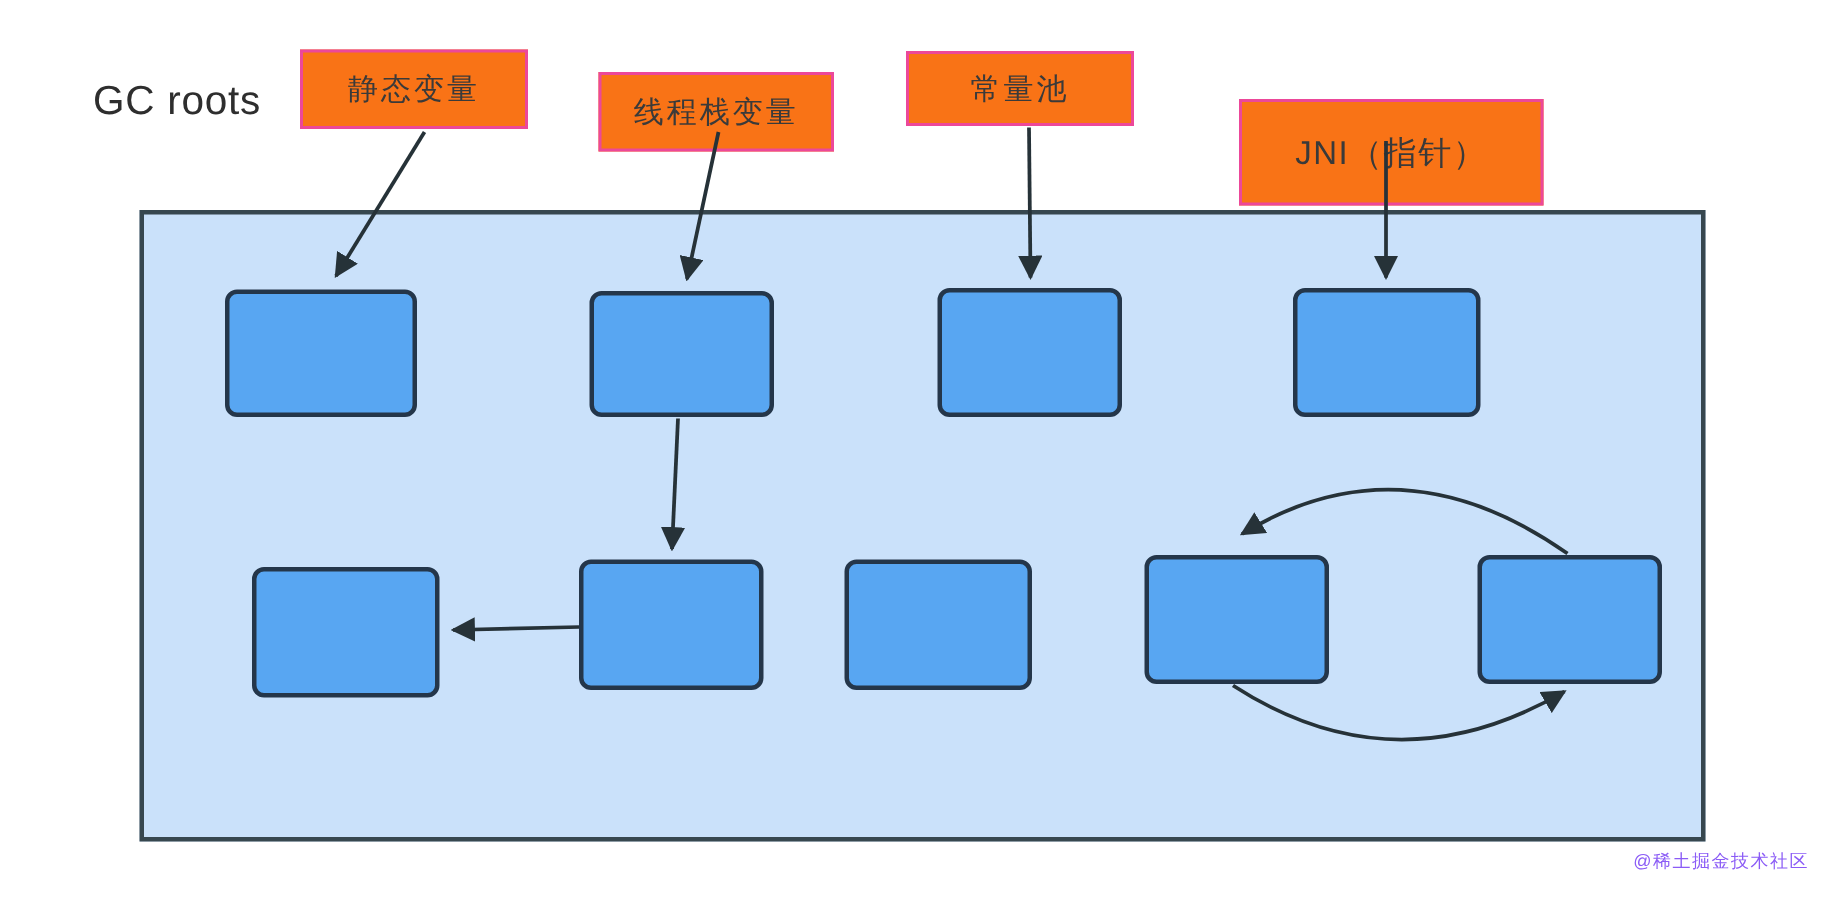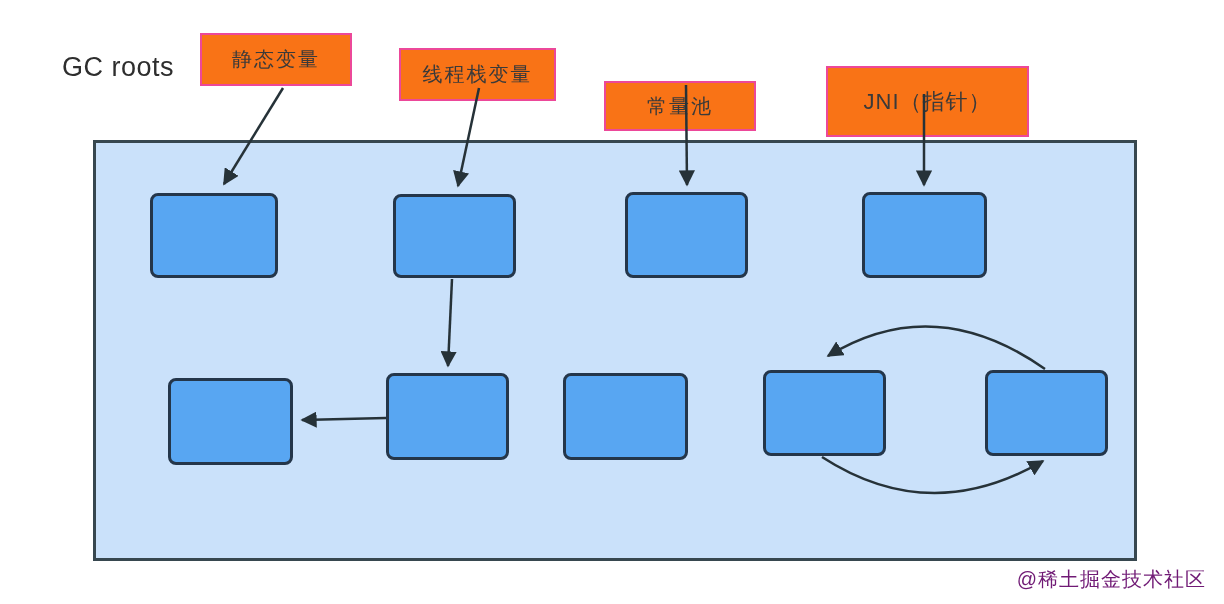--- a/index.html
+++ b/index.html
@@ -58,39 +58,39 @@
     left: 0;
     top: 0;
     width: 1224px;
     height: 604px;
     pointer-events: none;
   }
   .watermark {
     position: absolute;
     right: 18px;
     top: 566px;
-    font-size: 20px;
-    color: #701a75;
+    font-size: 12px;
+    color: #8b5cf6;
     letter-spacing: 1px;
   }
 </style>
 </head>
 <body>
 
 <div class="stage">
 
   <div class="gc-roots-label">GC roots</div>
 
   <div class="root-box" style="left:200px; top:33px; width:152px; height:53px;">
     <span>静态变量</span>
   </div>
   <div class="root-box" style="left:399px; top:48px; width:157px; height:53px;">
     <span>线程栈变量</span>
   </div>
-  <div class="root-box" style="left:604px; top:34px; width:152px; height:50px;margin-top:47px;">
+  <div class="root-box" style="left:604px; top:34px; width:152px; height:50px;">
     <span>常量池</span>
   </div>
   <div class="root-box jni" style="left:826px; top:22px; width:203px; height:71px;margin-top:44px;">
     <span>JNI（指针）</span>
   </div>
 
   <div class="heap"></div>
 
   <div class="obj" style="left:150px; top:193px; width:128px; height:85px;"></div>
   <div class="obj" style="left:393px; top:194px; width:123px; height:84px;"></div>

